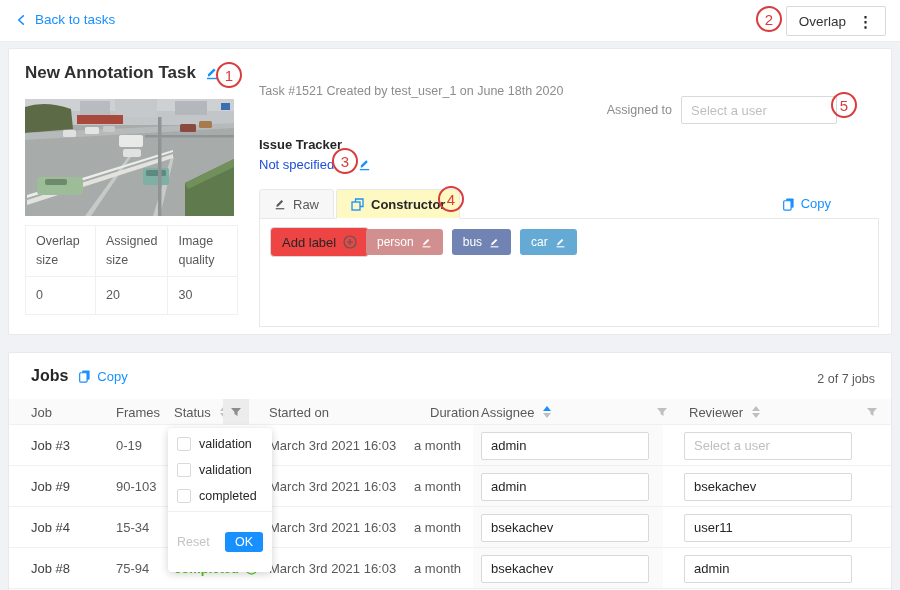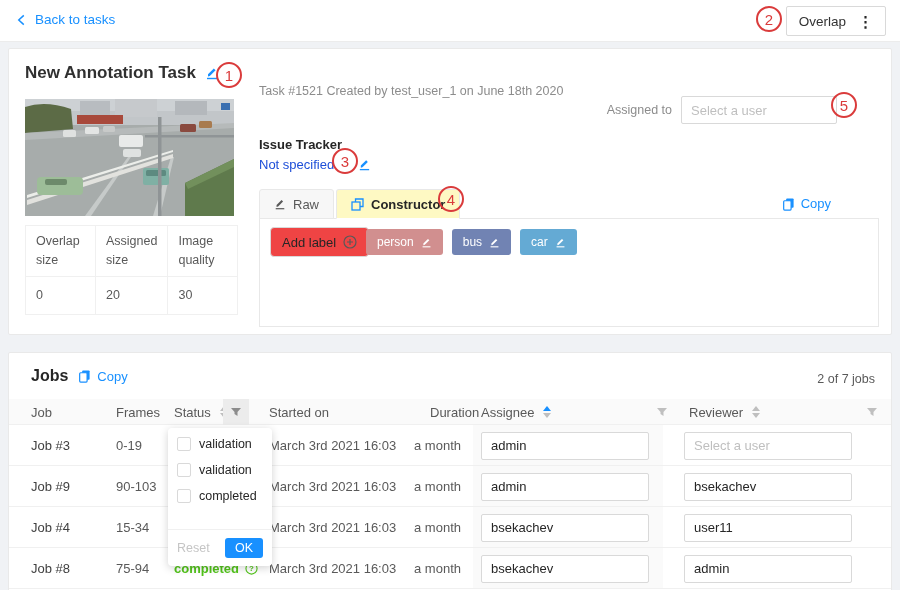--- a/index.html
+++ b/index.html
@@ -68,21 +68,21 @@
   .trow .sorted-strip { position:absolute; left:464px; top:0; width:190px; height:40px; background:#fafafa; }
   .cell { position:absolute; top:0; height:41px; display:flex; align-items:center; font-size:13px; color:#595959; }
   .job-link { color:#404040; cursor:pointer; }
   .status-completed { color:#52c41a; font-weight:600; display:flex; align-items:center; gap:6px; }
   .cell-input { width:168px; }
 
   
   .filter-dropdown { position:absolute; left:168px; top:428px; width:104px; background:#fff; border-radius:4px; box-shadow:0 2px 8px rgba(0,0,0,0.18); z-index:10; }
   .filter-item { display:flex; align-items:center; gap:8px; padding:6px 9px; font-size:12.5px; color:#262626; cursor:pointer; }
   .checkbox { width:14px; height:14px; border:1px solid #d9d9d9; border-radius:2px; background:#fff; flex:none; }
-  .filter-footer { display:flex; align-items:center; justify-content:space-between; border-top:1px solid #f0f0f0; padding:8px 9px; margin-top:20px; }
+  .filter-footer { display:flex; align-items:center; justify-content:space-between; border-top:1px solid #f0f0f0; padding:20px 9px; margin-top:2px; }
   .reset-link { font-size:12.5px; color:#c5c5c5; cursor:default; }
   .ok-btn { background:#1890ff; color:#fff; border:none; border-radius:3px; font-size:12.5px; padding:3px 10px; font-family:inherit; cursor:pointer; }
 
   
   .callout { position:absolute; width:26px; height:26px; border:2px solid #da3b3b; border-radius:50%; color:#da3b3b; font-size:15px; display:flex; align-items:center; justify-content:center; z-index:20; background:transparent; }
   #callout-1 { left:216px; top:62px; }
   #callout-2 { left:756px; top:6px; }
   #callout-3 { left:332px; top:148px; }
   #callout-4 { left:438px; top:186px; }
   #callout-5 { left:831px; top:92px; }

